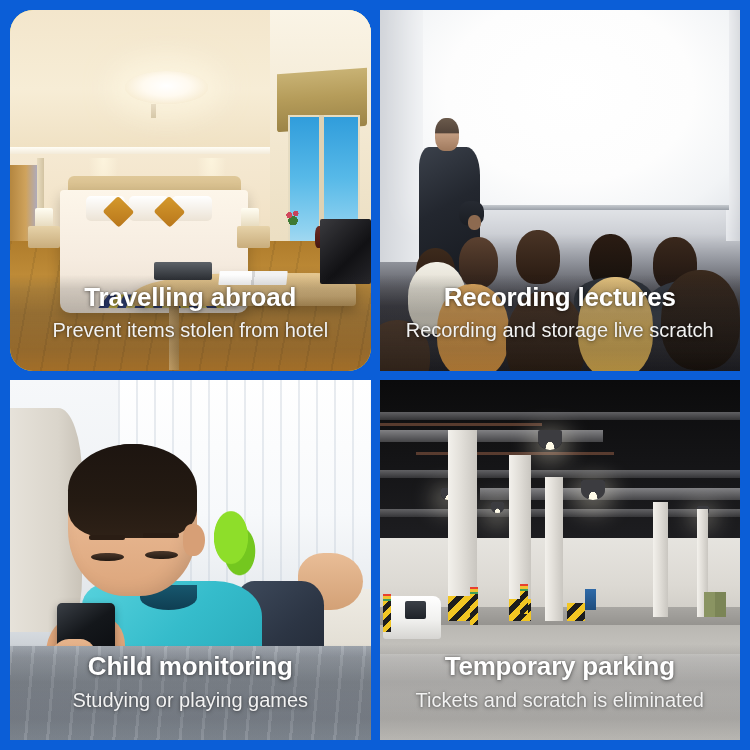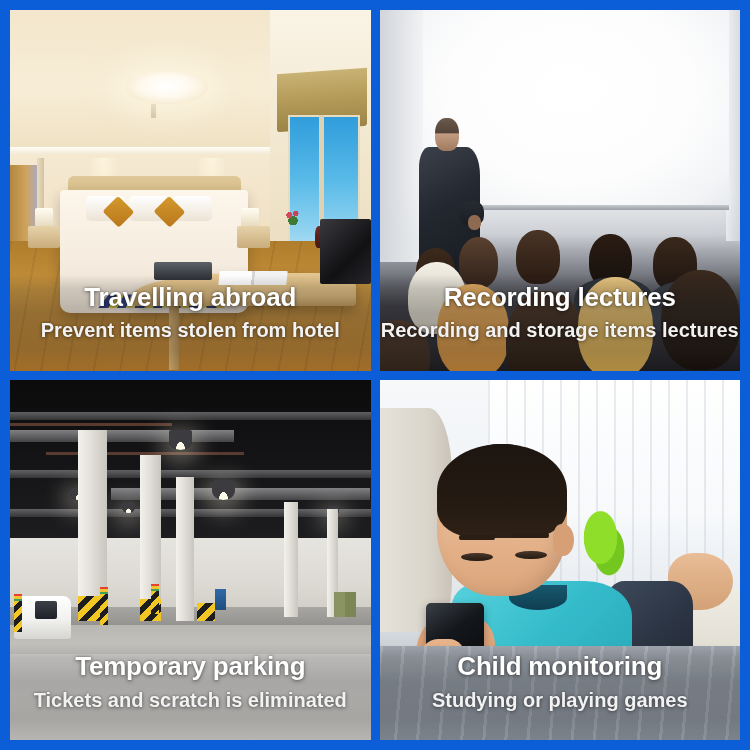--- a/index.html
+++ b/index.html
@@ -64,29 +64,29 @@
     font-size: 26px;
     font-weight: bold;
     letter-spacing: -0.2px;
     line-height: 1.25;
     text-shadow: 0 1px 4px rgba(0,0,0,0.45), 0 0 2px rgba(0,0,0,0.35);
     white-space: nowrap;
   }
   .caption-sub {
     color: #f2f2f2;
     font-size: 20px;
-    font-weight: bold;
+    font-weight: normal;
     line-height: 1.35;
     margin-top: 4px;
     text-shadow: 0 1px 4px rgba(0,0,0,0.45), 0 0 2px rgba(0,0,0,0.3);
     white-space: nowrap;
   }
 
   
-  .p1 { background: #fde047; }
+  .p1 { background: #fde047; border-radius: 23px; }
   .p1 .ceiling {
     position: absolute; left: 0; top: 0; width: 100%; height: 40%;
     background: linear-gradient(to bottom, #f3e6cc 0%, #f7edd6 55%, #efe0c2 100%);
   }
   .p1 .ceilinglight {
     position: absolute; left: 32%; top: 17%; width: 23%; height: 9%;
     border-radius: 50%;
     background: radial-gradient(ellipse at 50% 45%, #ffffff 0%, #fffaf0 40%, rgba(250,240,215,0.45) 72%, rgba(250,240,215,0) 100%);
     box-shadow: 0 0 26px 14px rgba(255,250,230,0.55);
   }
@@ -538,72 +538,21 @@
 
       <div class="head" style="left:8%;top:70%;width:16%;height:20%;background:linear-gradient(to bottom,#f2efe6 0%, #dedacd 45%, #c6c1b2 100%);"></div>
       <div class="head" style="left:16%;top:76%;width:20%;height:26%;background:linear-gradient(to bottom,#e0a95e 0%, #c98f43 50%, #a97330 100%);"></div>
       <div class="head" style="left:35%;top:78%;width:22%;height:28%;background:linear-gradient(to bottom,#4a3423 0%, #2e2015 55%, #1b120b 100%);"></div>
       <div class="head" style="left:55%;top:74%;width:21%;height:28%;background:linear-gradient(to bottom,#e4c27f 0%, #cfa957 50%, #b08b3c 100%);"></div>
       <div class="head" style="left:78%;top:72%;width:22%;height:28%;background:linear-gradient(to bottom,#3a2a1e 0%, #241a12 55%, #140e09 100%);"></div>
       <div class="head" style="left:-4%;top:86%;width:18%;height:20%;background:linear-gradient(to bottom,#4b3626,#241a12);"></div>
     </div>
     <div class="caption">
       <div class="caption-title">Recording lectures</div>
-      <div class="caption-sub">Recording and storage items lectures</div>
-    </div>
-  </div>
-
-  <div class="panel p3">
-    <div class="scene">
-      <div class="ceil"></div>
-      <div class="beam" style="left:0;top:9%;width:100%;"></div>
-      <div class="duct" style="left:0;top:14%;width:62%;"></div>
-      <div class="pipe" style="left:0;top:12%;width:45%;"></div>
-      <div class="pipe" style="left:10%;top:20%;width:55%;"></div>
-      <div class="beam" style="left:0;top:25%;width:100%;"></div>
-      <div class="duct" style="left:28%;top:30%;width:72%;"></div>
-      <div class="beam" style="left:0;top:36%;width:100%;"></div>
-      <div class="hanglamp" style="left:44%;top:14%;"></div>
-      <div class="hanglamp" style="left:56%;top:28%;"></div>
-      <div class="hanglamp" style="left:17%;top:30%;width:4%;height:3.5%;"></div>
-      <div class="hanglamp" style="left:31%;top:34%;width:3.6%;height:3%;"></div>
-      <div class="hanglamp" style="left:88%;top:35%;width:3.4%;height:3%;"></div>
-
-      <div class="wallband"></div>
-      <div class="greyband"></div>
-
-      <div class="column" style="left:19%;top:14%;width:8%;height:53%;"></div>
-      <div class="column" style="left:36%;top:21%;width:6%;height:46%;"></div>
-      <div class="column" style="left:46%;top:27%;width:5%;height:40%;"></div>
-      <div class="column" style="left:76%;top:34%;width:4%;height:32%;"></div>
-      <div class="column" style="left:88%;top:36%;width:3%;height:30%;"></div>
-
-      <div class="colbase" style="left:19%;top:60%;width:8%;height:7%;"></div>
-      <div class="colbase" style="left:36%;top:61%;width:6%;height:6%;"></div>
-      <div class="colbase" style="left:52%;top:62%;width:5%;height:5%;"></div>
-
-      <div class="bluebox"></div>
-      <div class="greendoor"></div>
-
-      <div class="floor"></div>
-      <div class="floorsheen"></div>
-
-      <div class="van"></div>
-      <div class="vanwin"></div>
-
-      <div class="bollard" style="left:1%;top:61%;"></div>
-      <div class="bollard-top" style="left:1%;top:59.5%;"></div>
-      <div class="bollard" style="left:25%;top:59%;"></div>
-      <div class="bollard-top" style="left:25%;top:57.5%;"></div>
-      <div class="bollard" style="left:39%;top:58%;height:7%;"></div>
-      <div class="bollard-top" style="left:39%;top:56.8%;"></div>
-    </div>
-    <div class="caption">
-      <div class="caption-title">Temporary parking</div>
-      <div class="caption-sub">Tickets and scratch is eliminated</div>
+      <div class="caption-sub">Recording and storage live scratch</div>
     </div>
   </div>
 
   <div class="panel p4">
     <div class="scene">
       <div class="bg"></div>
       <div class="curtain"></div>
       <div class="cushionL"></div>
       <div class="plant"></div>
       <div class="cushionR"></div>
@@ -623,13 +572,64 @@
       <div class="hand"></div>
       <div class="couch"></div>
       <div class="couchfold"></div>
     </div>
     <div class="caption">
       <div class="caption-title">Child monitoring</div>
       <div class="caption-sub">Studying or playing games</div>
     </div>
   </div>
 
+  <div class="panel p3">
+    <div class="scene">
+      <div class="ceil"></div>
+      <div class="beam" style="left:0;top:9%;width:100%;"></div>
+      <div class="duct" style="left:0;top:14%;width:62%;"></div>
+      <div class="pipe" style="left:0;top:12%;width:45%;"></div>
+      <div class="pipe" style="left:10%;top:20%;width:55%;"></div>
+      <div class="beam" style="left:0;top:25%;width:100%;"></div>
+      <div class="duct" style="left:28%;top:30%;width:72%;"></div>
+      <div class="beam" style="left:0;top:36%;width:100%;"></div>
+      <div class="hanglamp" style="left:44%;top:14%;"></div>
+      <div class="hanglamp" style="left:56%;top:28%;"></div>
+      <div class="hanglamp" style="left:17%;top:30%;width:4%;height:3.5%;"></div>
+      <div class="hanglamp" style="left:31%;top:34%;width:3.6%;height:3%;"></div>
+      <div class="hanglamp" style="left:88%;top:35%;width:3.4%;height:3%;"></div>
+
+      <div class="wallband"></div>
+      <div class="greyband"></div>
+
+      <div class="column" style="left:19%;top:14%;width:8%;height:53%;"></div>
+      <div class="column" style="left:36%;top:21%;width:6%;height:46%;"></div>
+      <div class="column" style="left:46%;top:27%;width:5%;height:40%;"></div>
+      <div class="column" style="left:76%;top:34%;width:4%;height:32%;"></div>
+      <div class="column" style="left:88%;top:36%;width:3%;height:30%;"></div>
+
+      <div class="colbase" style="left:19%;top:60%;width:8%;height:7%;"></div>
+      <div class="colbase" style="left:36%;top:61%;width:6%;height:6%;"></div>
+      <div class="colbase" style="left:52%;top:62%;width:5%;height:5%;"></div>
+
+      <div class="bluebox"></div>
+      <div class="greendoor"></div>
+
+      <div class="floor"></div>
+      <div class="floorsheen"></div>
+
+      <div class="van"></div>
+      <div class="vanwin"></div>
+
+      <div class="bollard" style="left:1%;top:61%;"></div>
+      <div class="bollard-top" style="left:1%;top:59.5%;"></div>
+      <div class="bollard" style="left:25%;top:59%;"></div>
+      <div class="bollard-top" style="left:25%;top:57.5%;"></div>
+      <div class="bollard" style="left:39%;top:58%;height:7%;"></div>
+      <div class="bollard-top" style="left:39%;top:56.8%;"></div>
+    </div>
+    <div class="caption">
+      <div class="caption-title">Temporary parking</div>
+      <div class="caption-sub">Tickets and scratch is eliminated</div>
+    </div>
+  </div>
+
 </div>
 
 </body></html>

